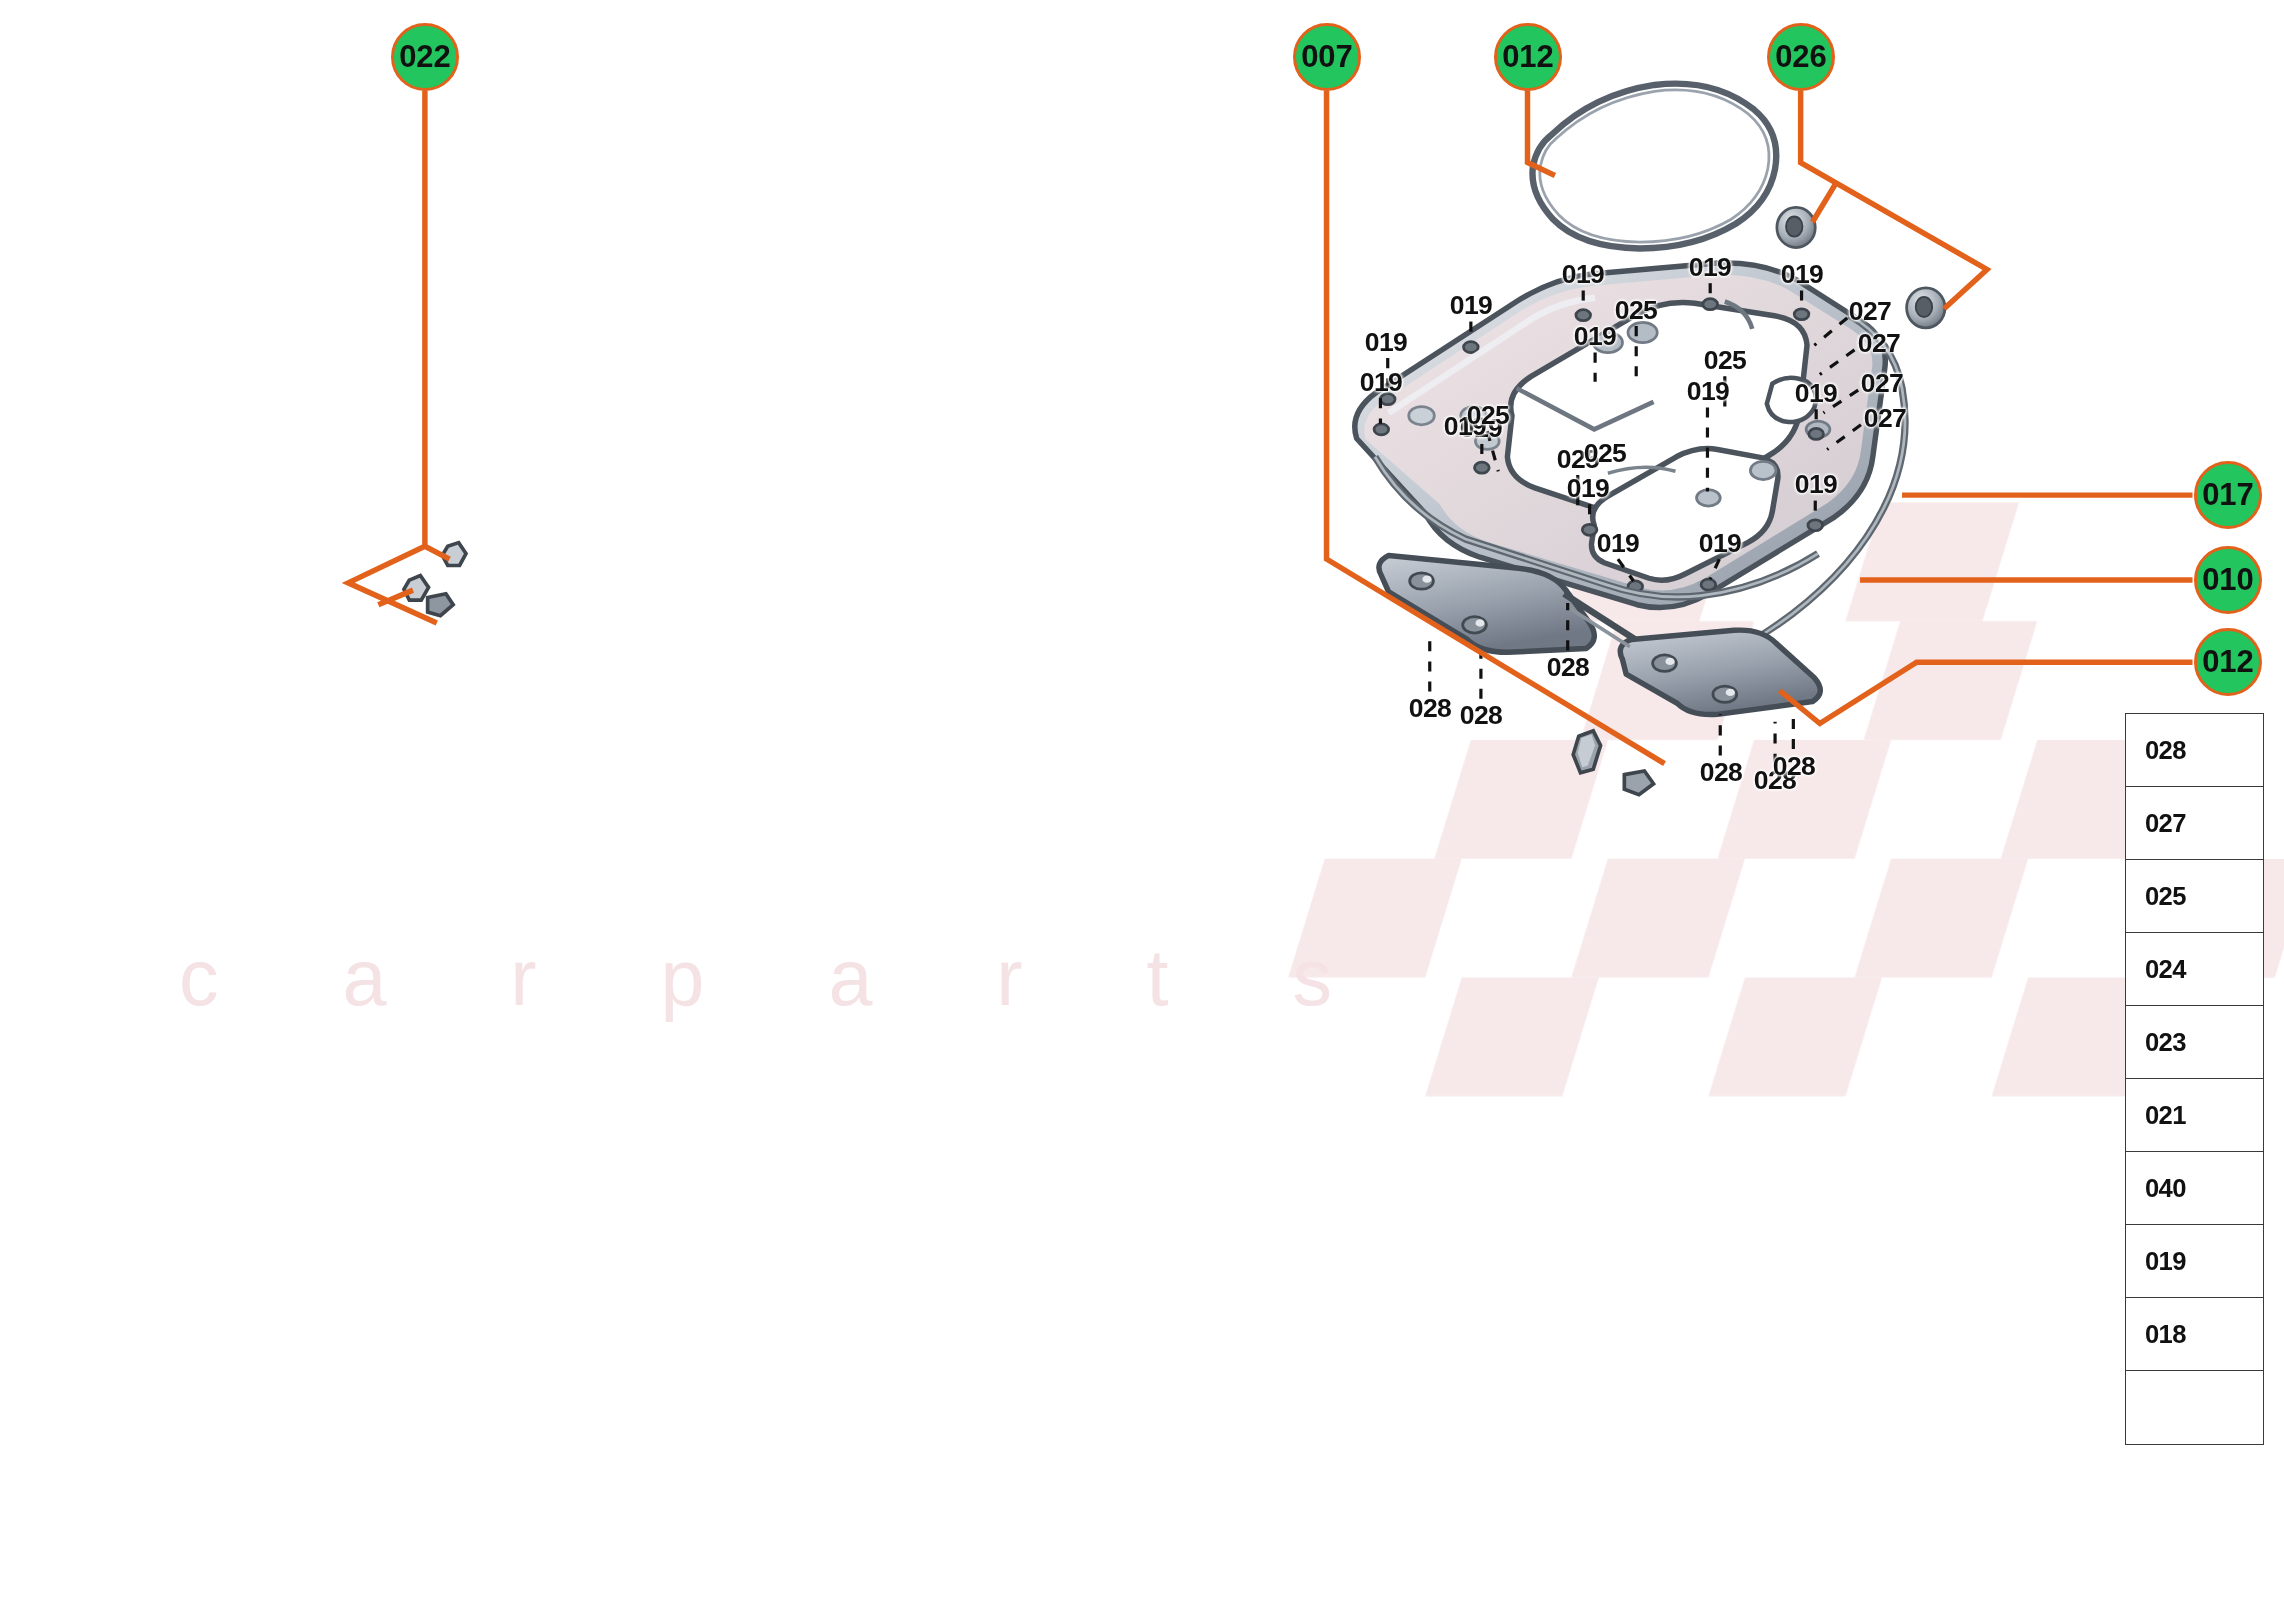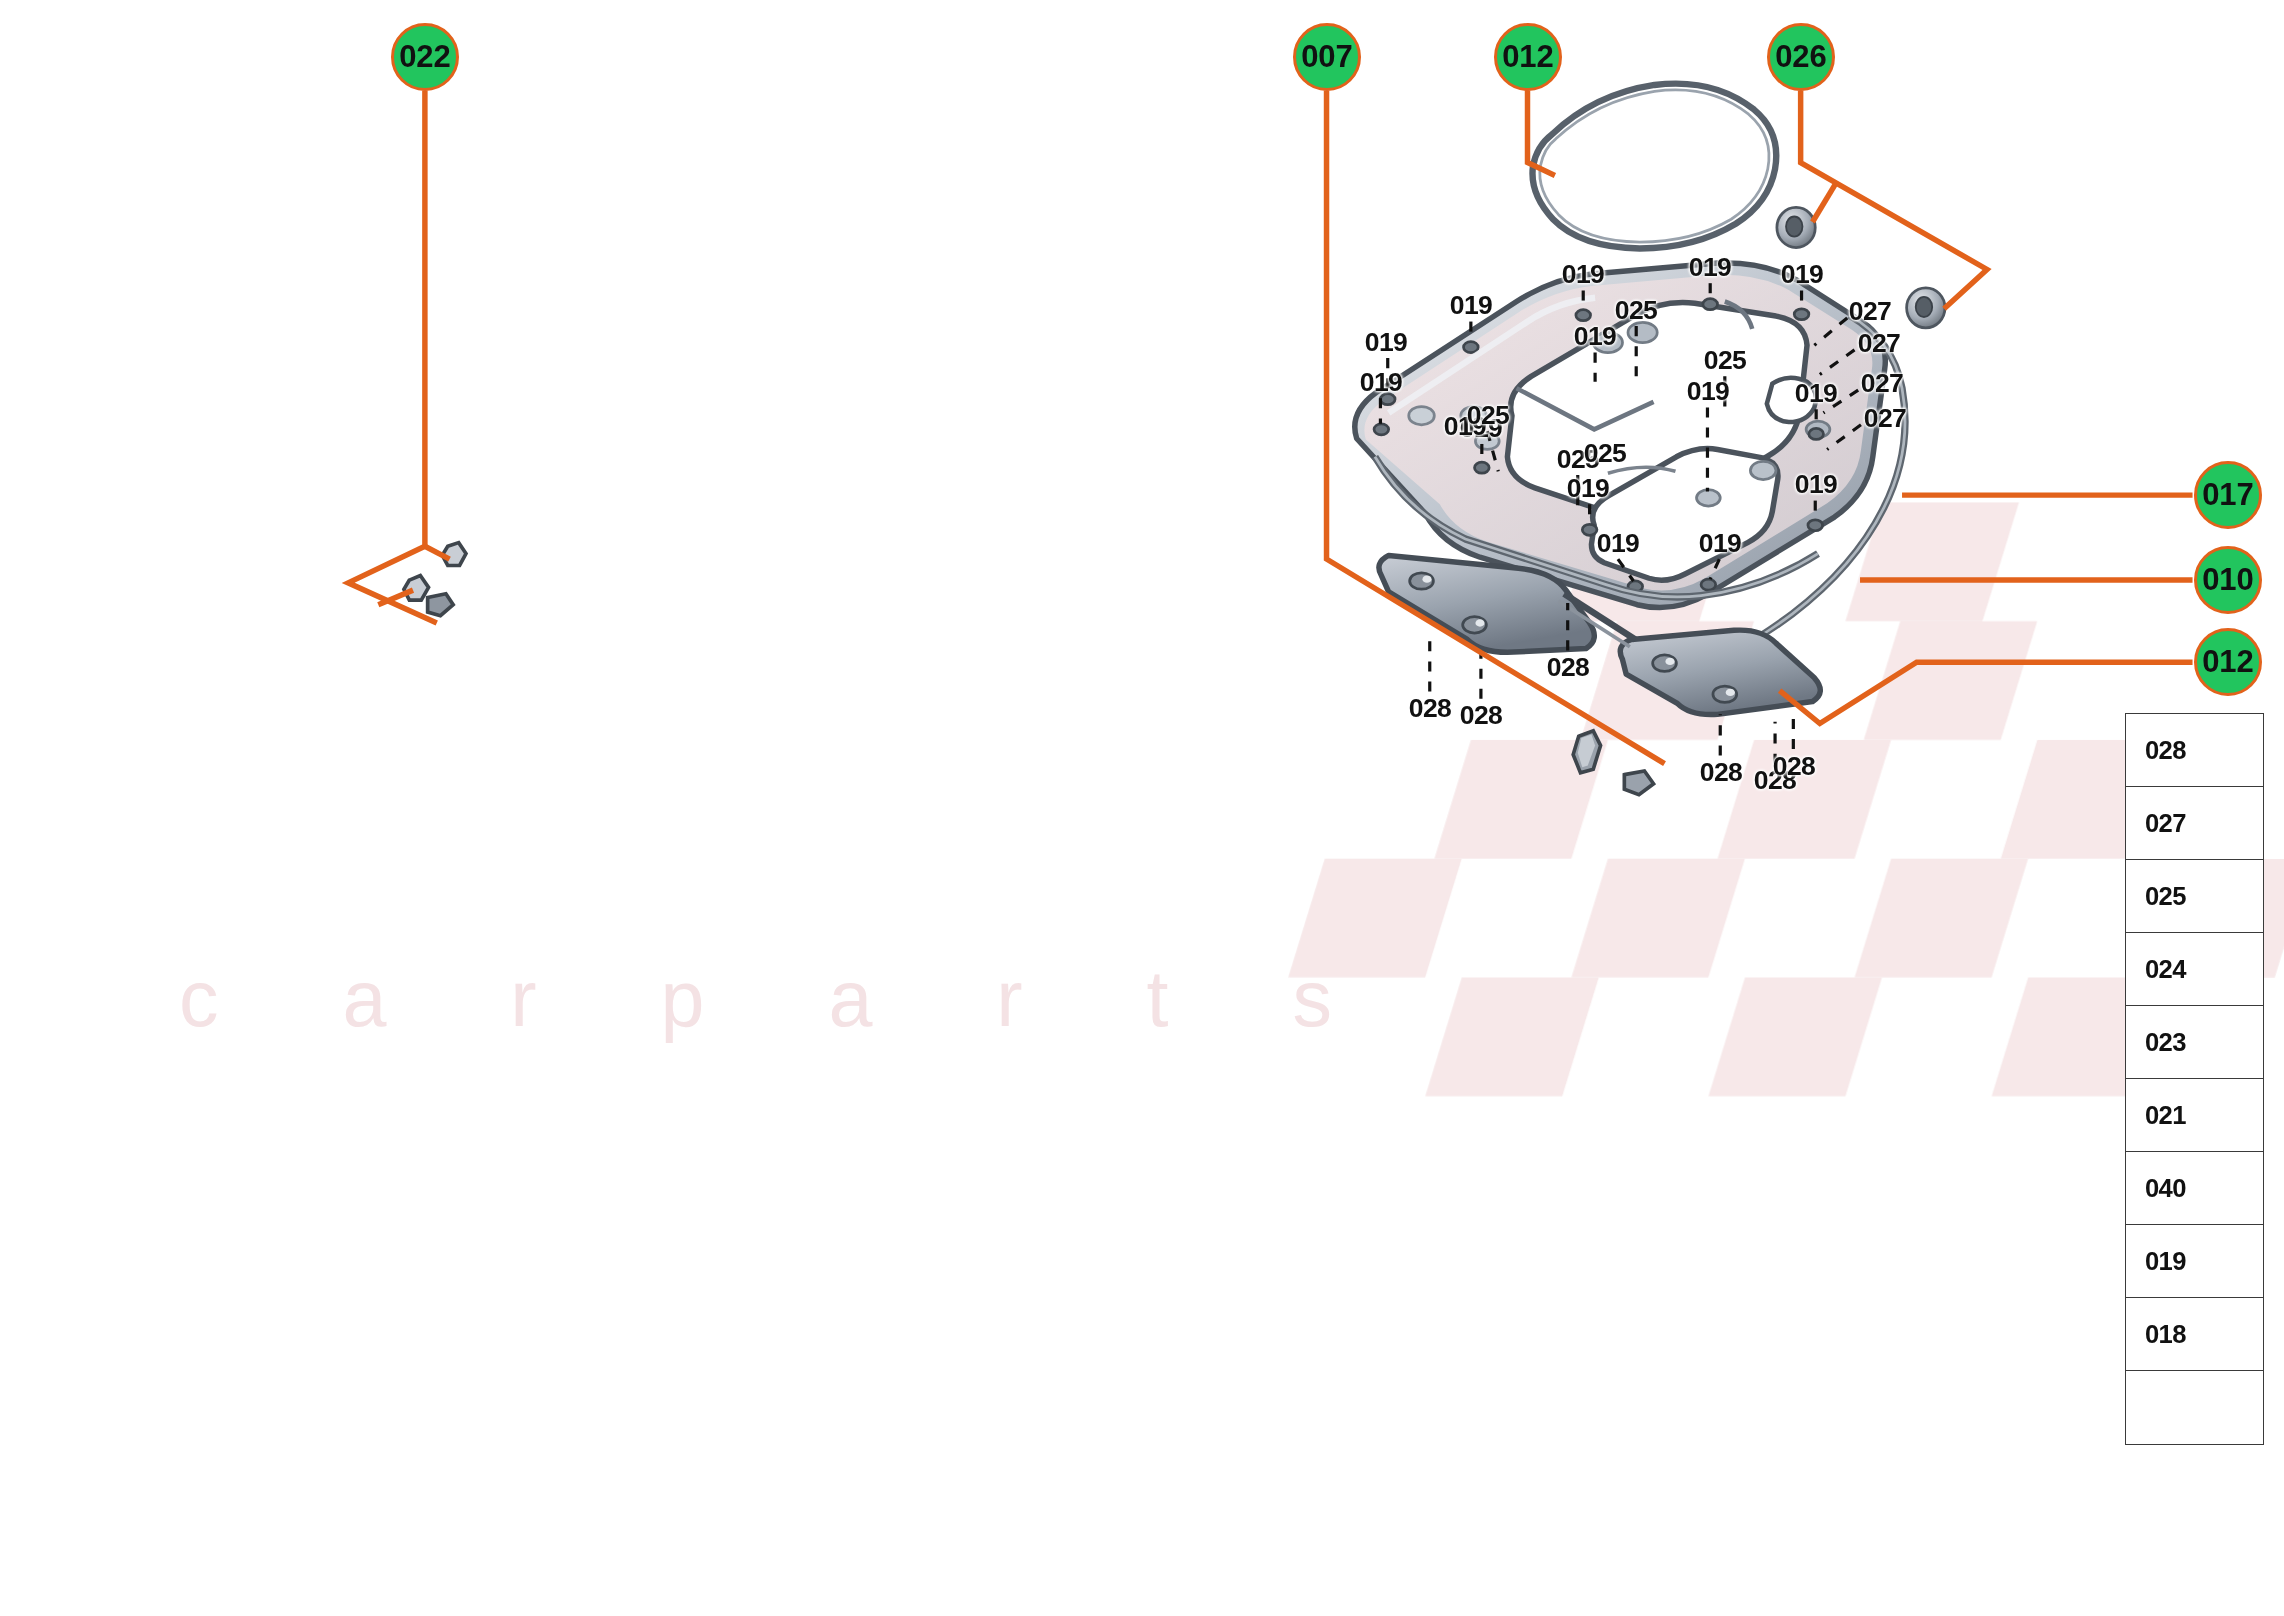--- a/index.html
+++ b/index.html
@@ -6,21 +6,21 @@
   body{width:2284px;height:1616px;position:relative;overflow:hidden;
        font-family:"Liberation Sans","DejaVu Sans",sans-serif;}
   #stage{position:absolute;left:0;top:0;width:2284px;height:1616px;}
   #stage svg{position:absolute;left:0;top:0;width:2284px;height:1616px;}
   .layer{position:absolute;left:0;top:0;width:2284px;height:1616px;pointer-events:none;}
 
   
   .wm-word{position:absolute;color:#f4e2e4;font-weight:700;letter-spacing:-5.5px;
            font-family:"Liberation Sans","DejaVu Sans",sans-serif;user-select:none;}
   .wm-main{left:163px;top:651px;font-size:302px;line-height:302px;}
-  .wm-sub{left:179px;top:932px;font-size:79px;letter-spacing:51px;font-weight:400;margin-top:21px;}
+  .wm-sub{left:179px;top:932px;font-size:79px;letter-spacing:51px;font-weight:400;}
 
   
   .plabel{position:absolute;font-size:26.5px;font-weight:700;color:#111;
           font-family:"Liberation Sans","DejaVu Sans",sans-serif;
           letter-spacing:-0.5px;white-space:nowrap;transform:translate(-50%,-50%);
           text-shadow:0 0 3.7px #fff,0 0 3.7px #fff,0 0 2.7px #fff,0 0 2.7px #fff;}
 
   
   .balloon{position:absolute;border:3.7px solid #e2621b;background:#22c55e;border-radius:50%;
            display:flex;align-items:center;justify-content:center;

